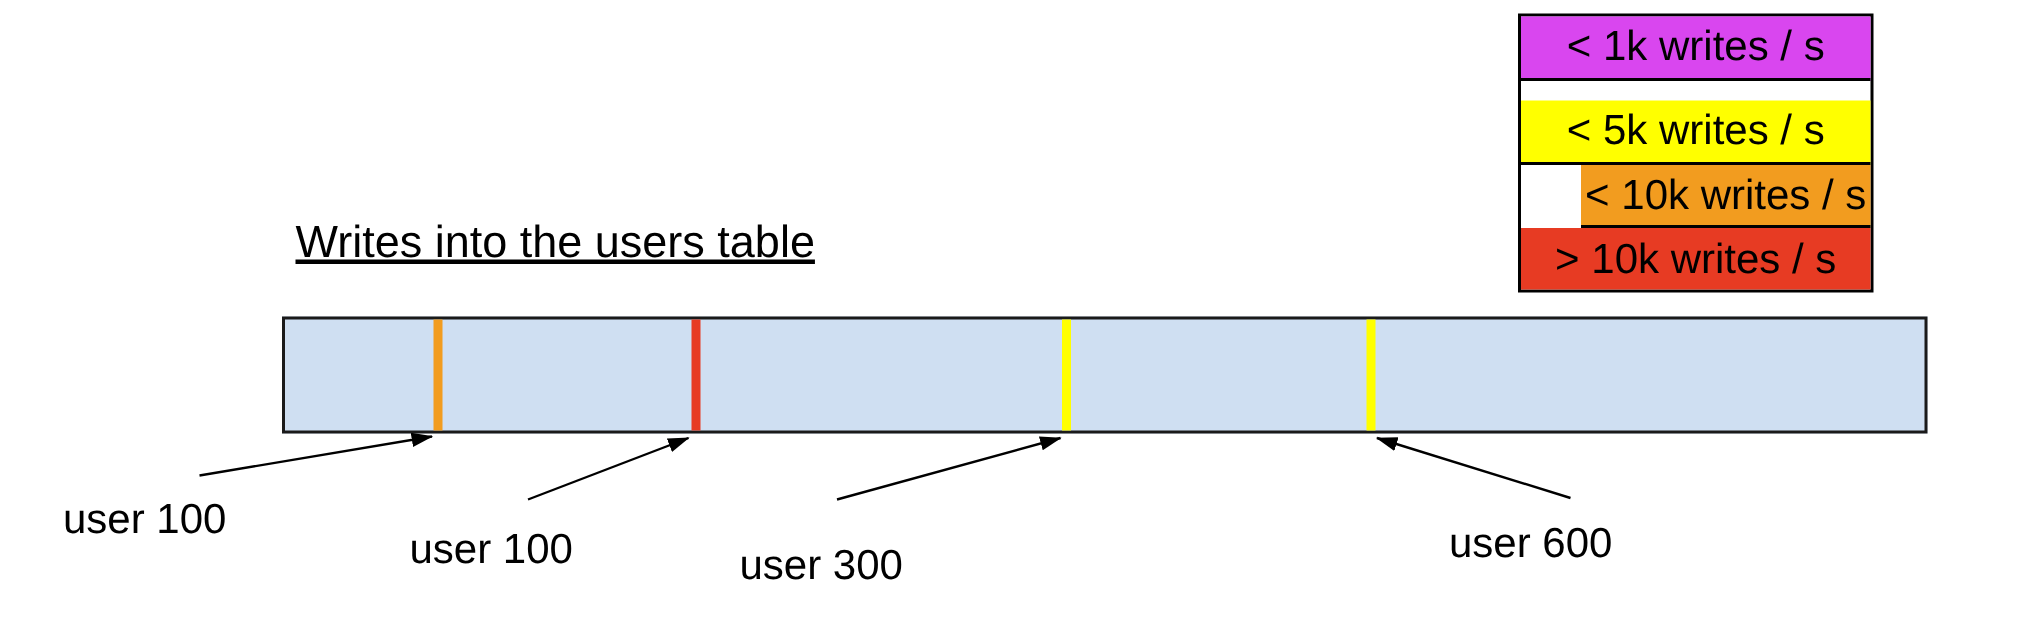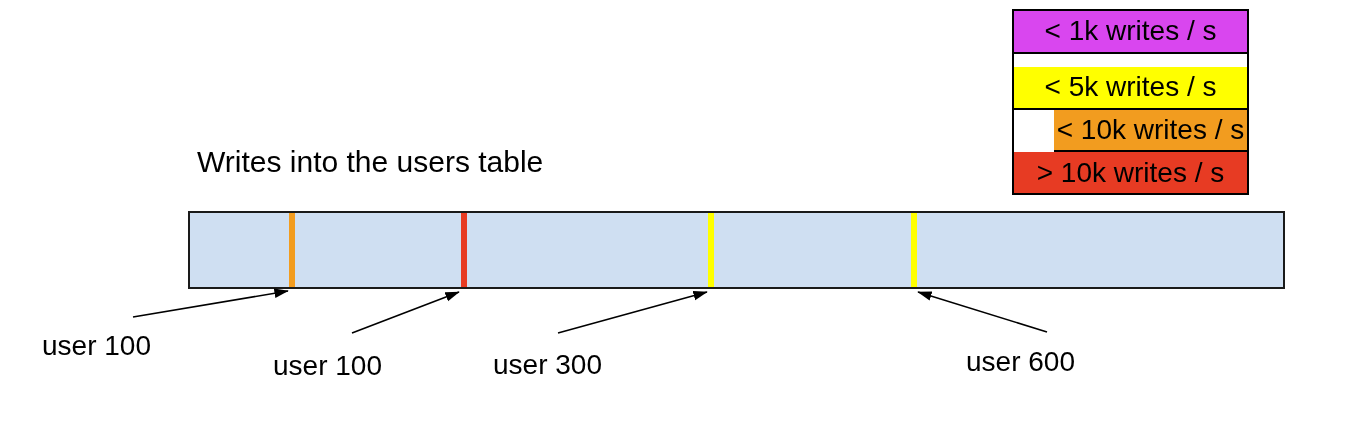--- a/index.html
+++ b/index.html
@@ -16,20 +16,21 @@
     background: #ffffff;
     overflow: hidden;
   }
   .title {
     position: absolute;
     left: 197px;
     top: 145px;
     font-size: 30px;
     line-height: 1.1;
     white-space: nowrap;
+    text-decoration: underline;
   }
   .legend {
     position: absolute;
     left: 1012px;
     top: 9px;
     width: 233px;
     height: 182px;
     border: 2px solid #000000;
     display: flex;
     flex-direction: column;
@@ -71,21 +72,21 @@
     pointer-events: none;
   }
   .ulabel {
     position: absolute;
     font-size: 28px;
     line-height: 1.1;
     white-space: nowrap;
   }
   .ulabel.u1 { left: 42px;  top: 331px; }
   .ulabel.u2 { left: 273px; top: 351px; }
-  .ulabel.u3 { left: 493px; top: 350px; }
+  .ulabel.u3 { left: 493px; top: 362px; }
   .ulabel.u4 { left: 966px; top: 347px; }
 </style>
 </head>
 <body>
 
 <div class="canvas">
 
   <div class="title">Writes into the users table</div>
 
   <div class="legend">

